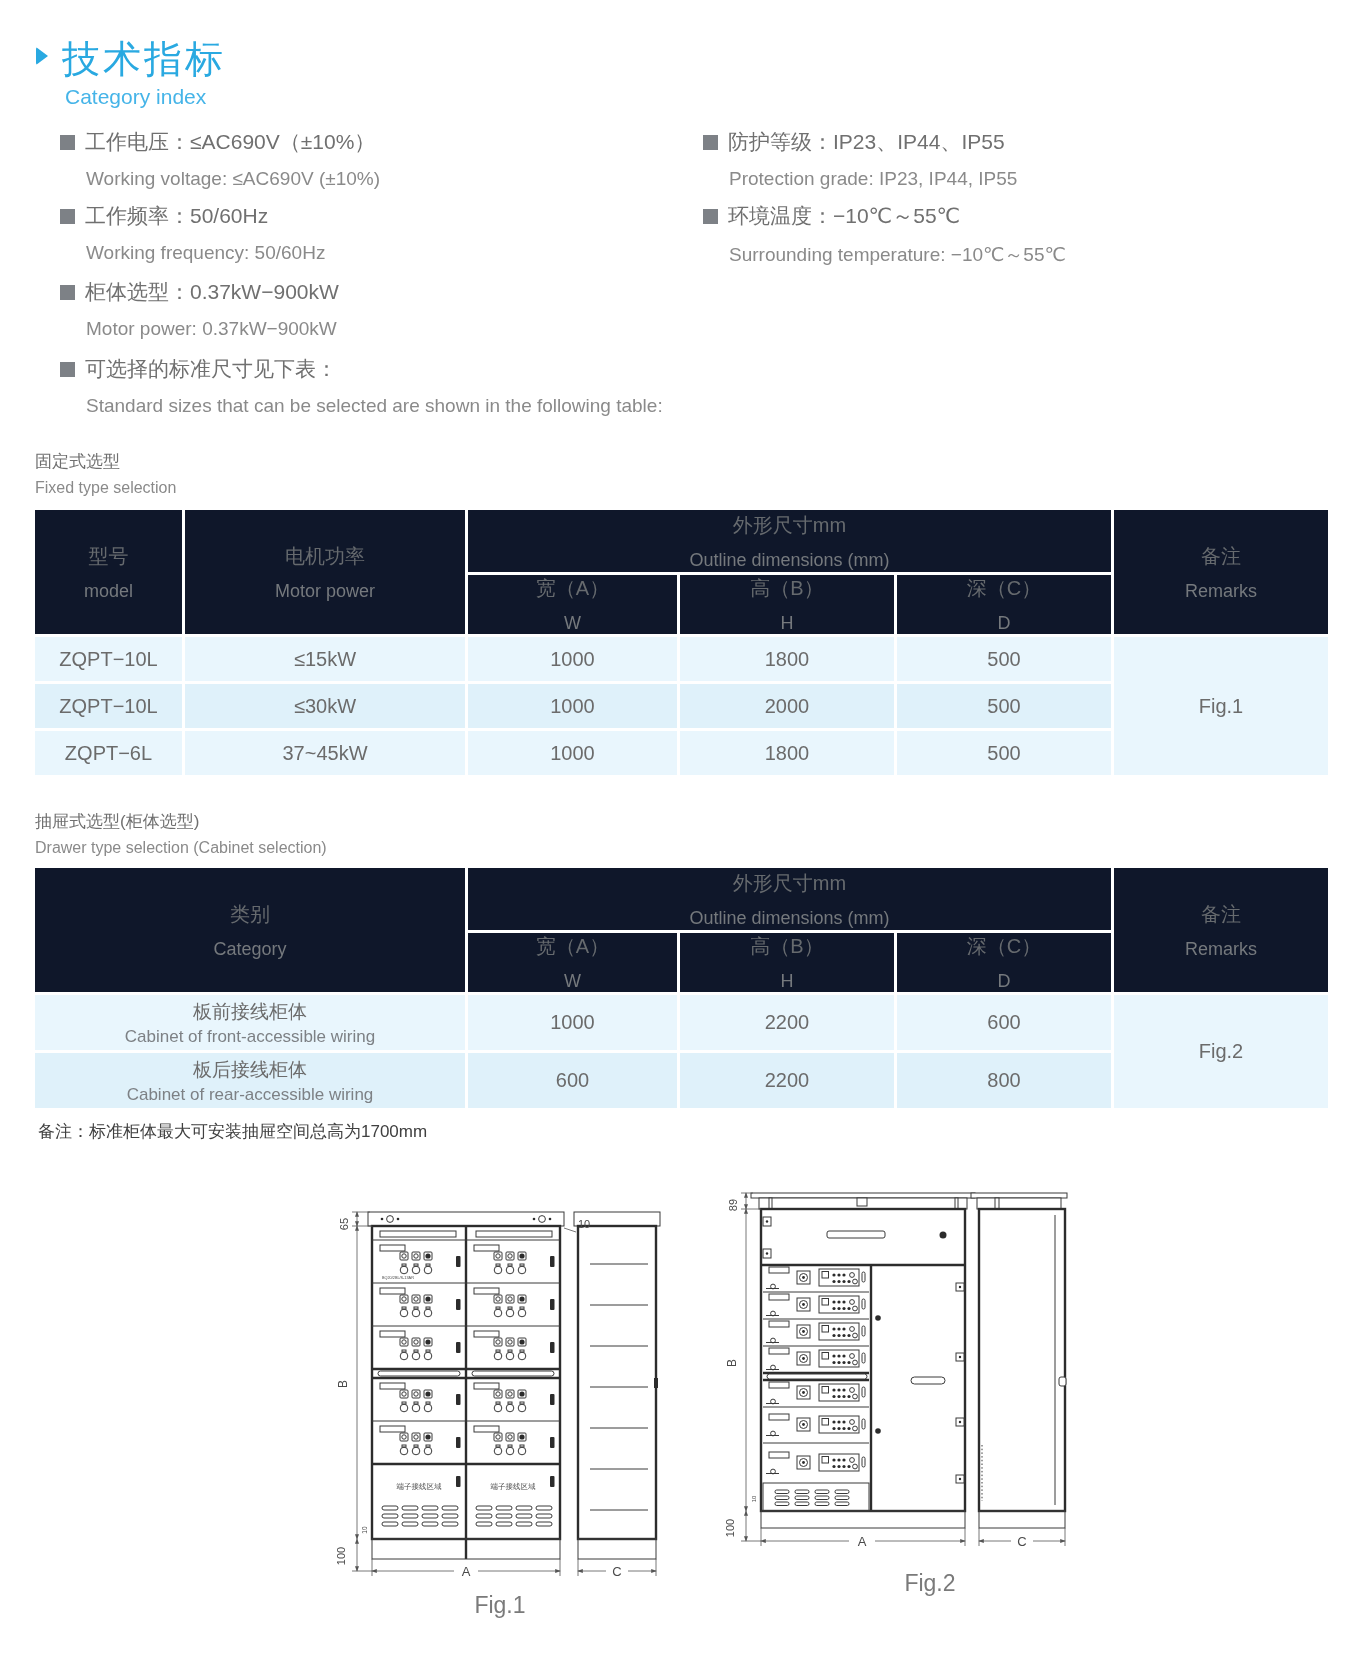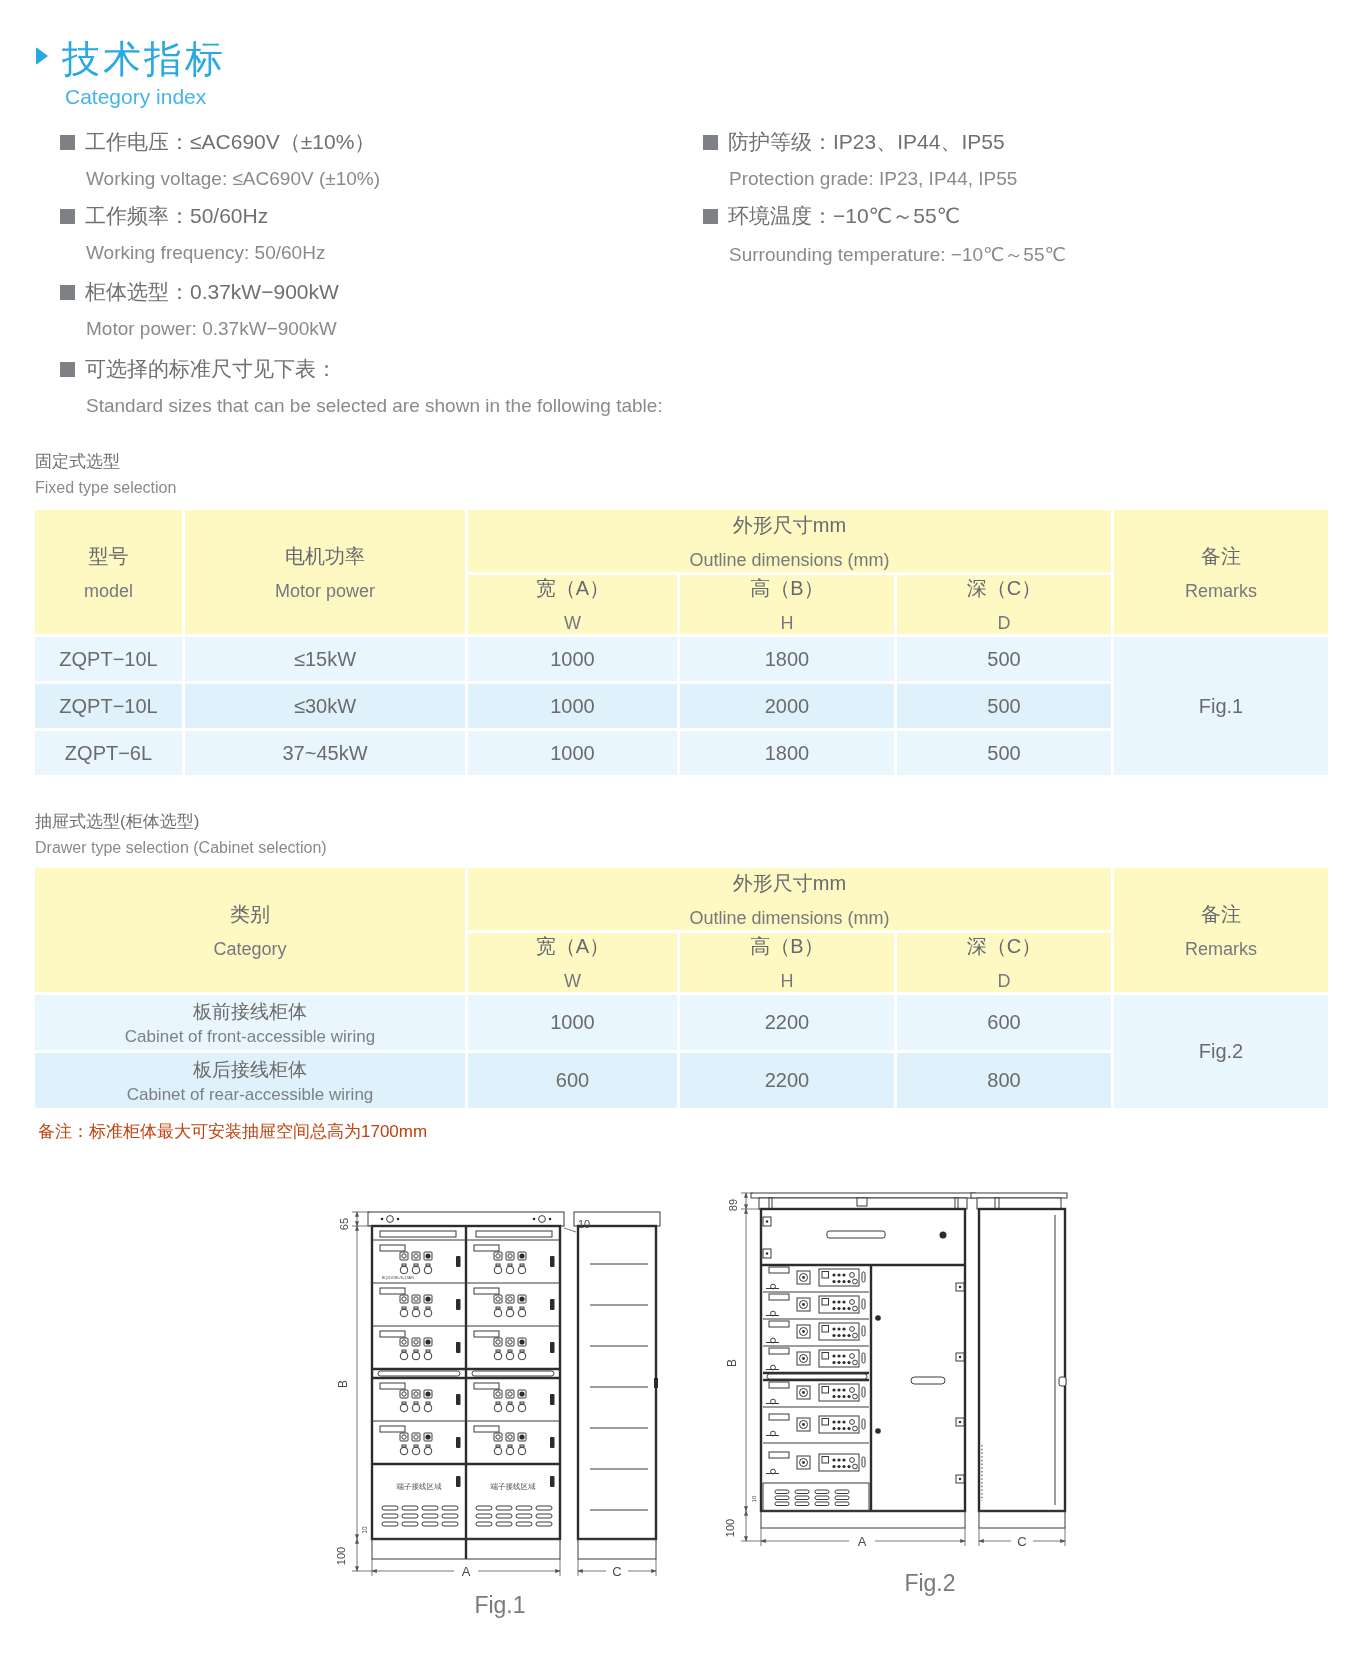--- a/index.html
+++ b/index.html
@@ -15,31 +15,31 @@
   .spec{position:absolute;}
   .spec .cn-line{font-size:21px;color:#707070;white-space:nowrap;display:flex;align-items:center;}
   .bullet{display:inline-block;width:15px;height:15px;background:#7d8186;margin-right:10px;flex:0 0 auto;}
   .spec .en-line{margin:12px 0 0 26px;font-size:19px;color:#8a8a8a;white-space:nowrap;}
   
   .sec-cn{position:absolute;left:35px;font-size:17px;color:#6f6f6f;white-space:nowrap;}
   .sec-en{position:absolute;left:35px;font-size:16px;color:#8a8a8a;white-space:nowrap;}
   
   table.spec-table{border-collapse:collapse;table-layout:fixed;position:absolute;}
   table.spec-table td{border:3px solid #ffffff;text-align:center;vertical-align:middle;padding:0;}
-  td.hd{background:#fef9c3;}
+  td.hd{background:#0f172a;}
   td.hd .cn{font-size:20px;color:#666a6e;}
   td.hd .en{font-size:18px;color:#75797d;margin-top:11px;}
   td.c-light{background:#e9f6fd;}
   td.c-dark{background:#dff1fa;}
   td.body-cell{font-size:20px;color:#6b6b6b;}
   td .cat-cn{font-size:19px;color:#6b6b6b;}
   td .cat-en{font-size:17px;color:#7d8185;margin-top:2px;}
   td.remark-cell{background:#e9f6fd;font-size:20px;color:#6b6b6b;}
   
-  .note-cn{position:absolute;left:38px;top:1120px;font-size:17px;color:#c2410c;white-space:nowrap;}
+  .note-cn{position:absolute;left:38px;top:1120px;font-size:17px;color:#404040;white-space:nowrap;}
   .note-en{position:absolute;left:38px;top:1150px;font-size:17px;color:#8a8a8a;white-space:nowrap;}
   
   svg .ln{stroke:#3a3a3a;fill:none;stroke-width:1;}
   svg .ln2{stroke:#2c2c2c;fill:none;stroke-width:2.4;}
   svg .fillw{fill:#ffffff;stroke:#3a3a3a;stroke-width:1;}
   svg .fillb{fill:#2c2c2c;stroke:none;}
   svg .dim{stroke:#555;stroke-width:0.8;fill:none;}
   svg text{fill:#4a4a4a;font-family:"Liberation Sans","DejaVu Sans",sans-serif;}
   .fig-caption{position:absolute;font-size:23px;color:#7a7a7a;text-align:center;}
 </style>

